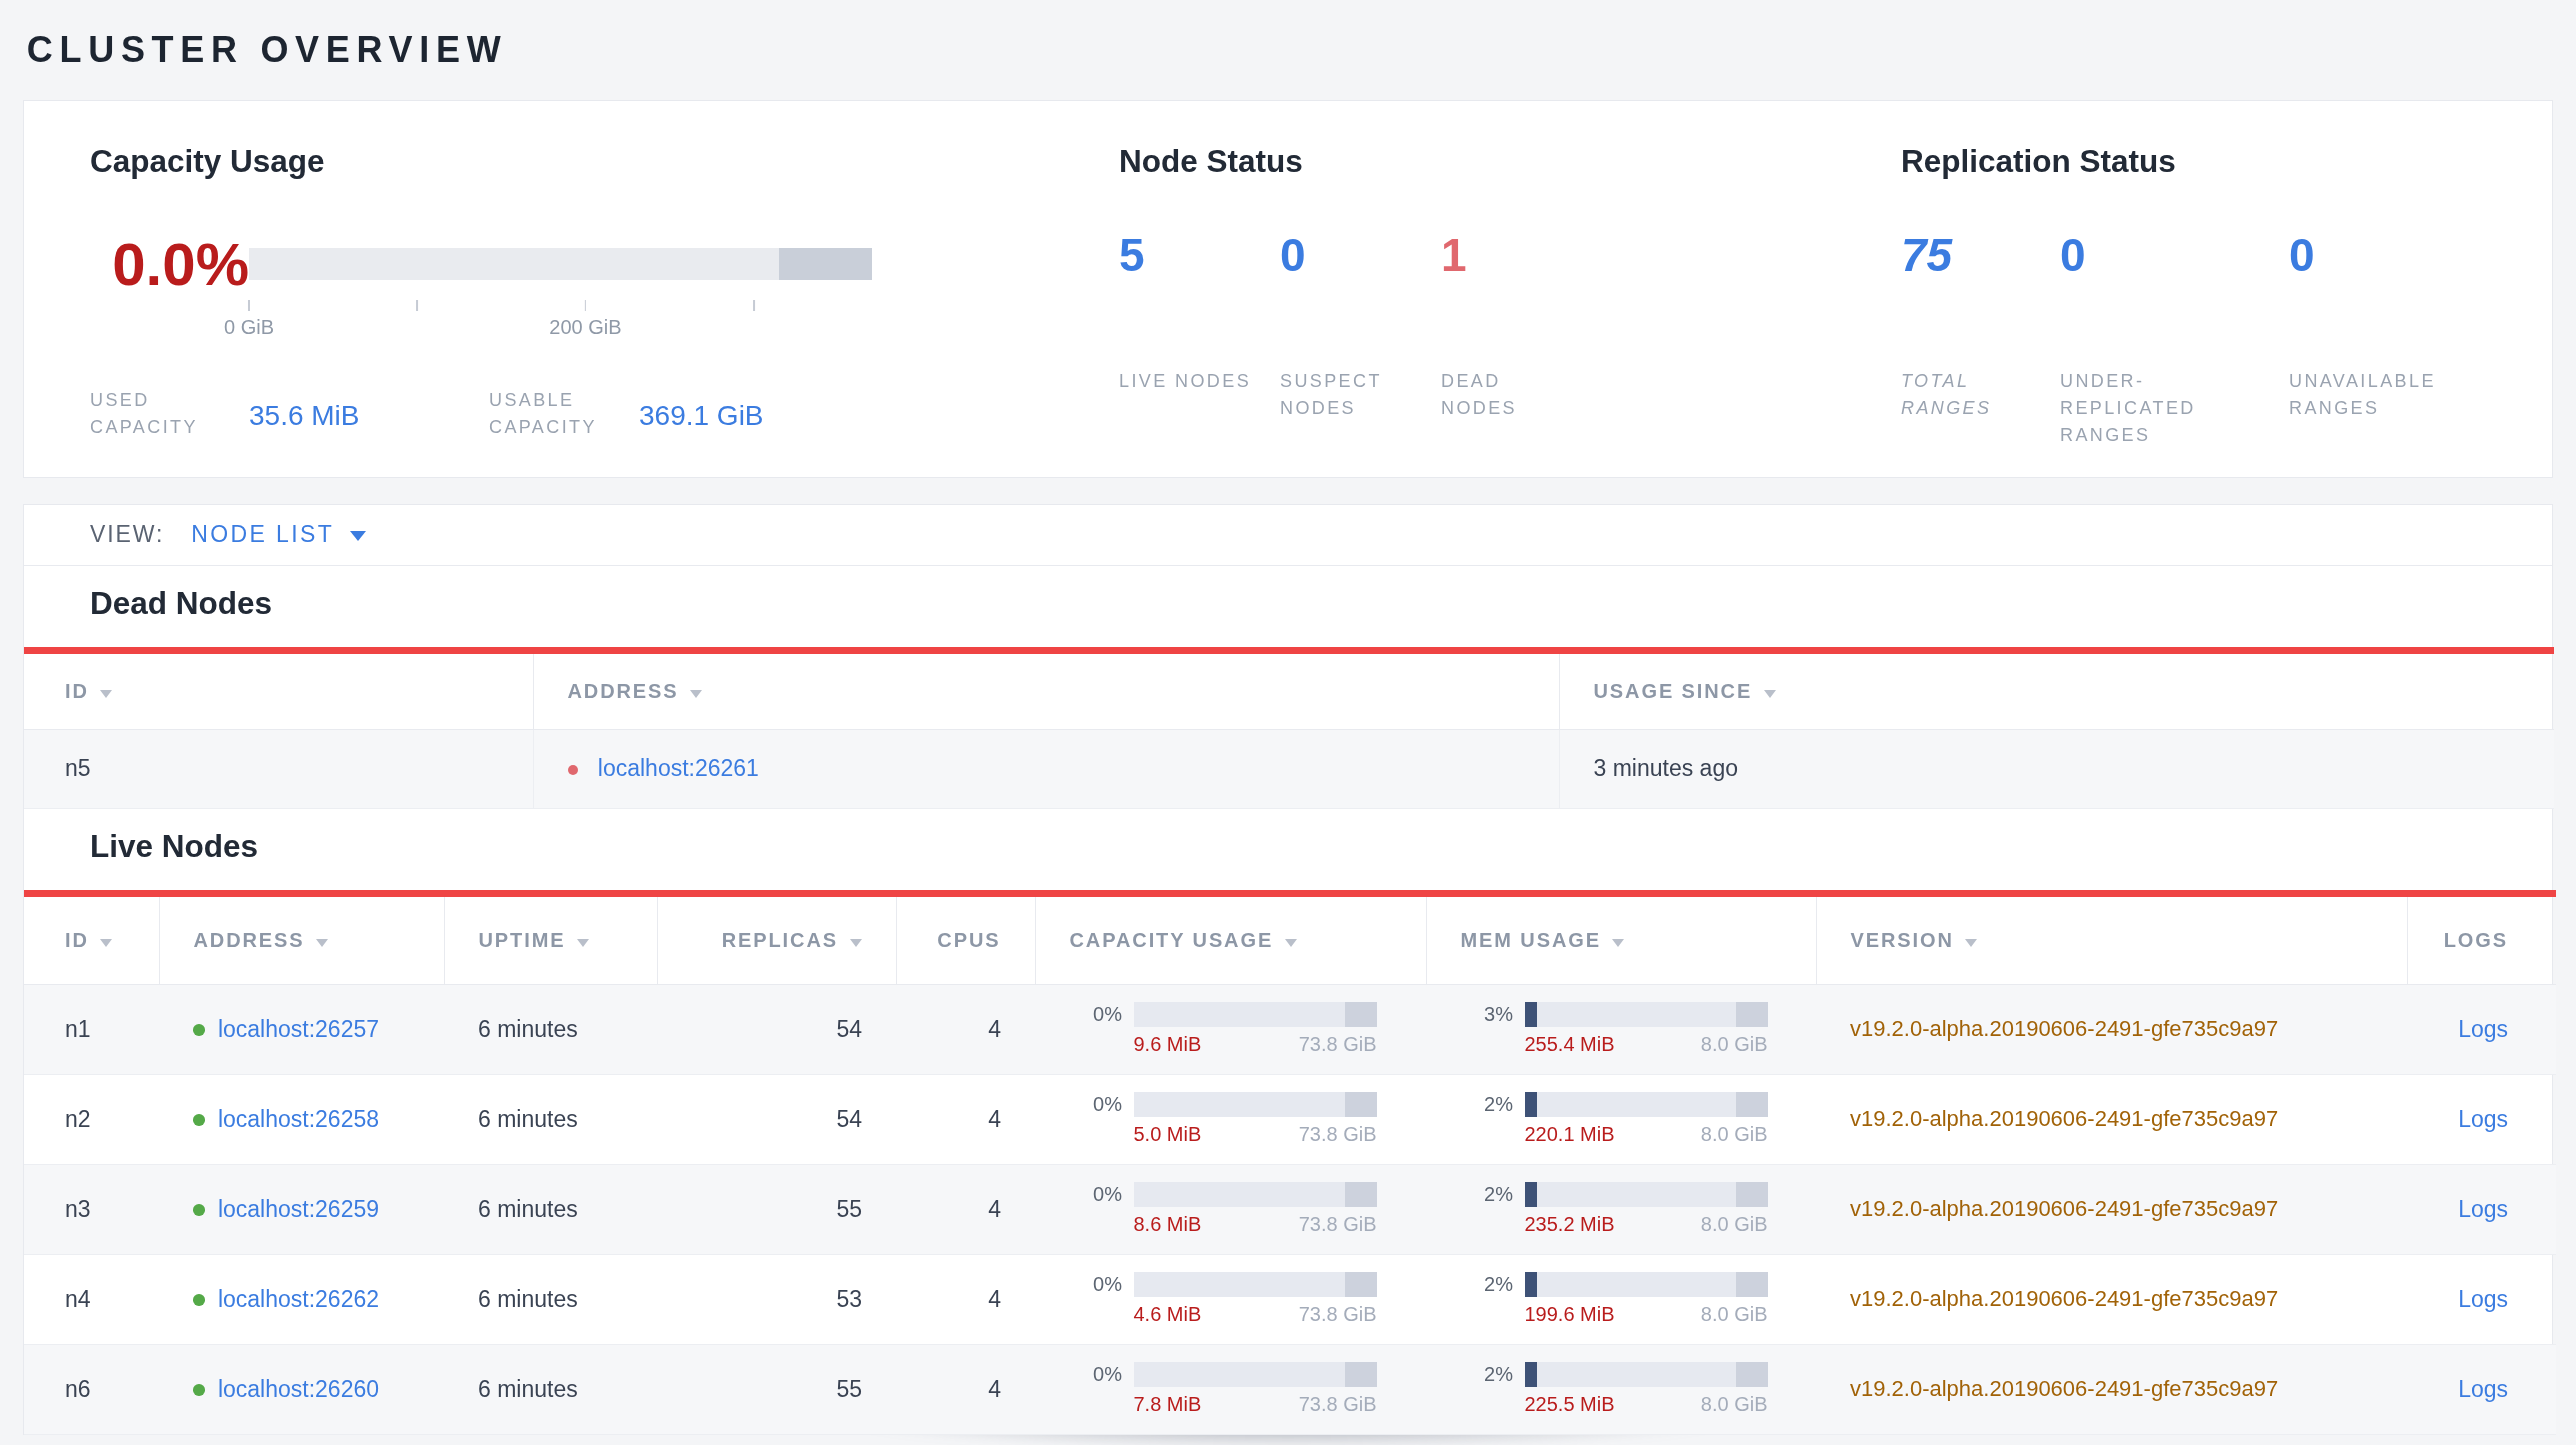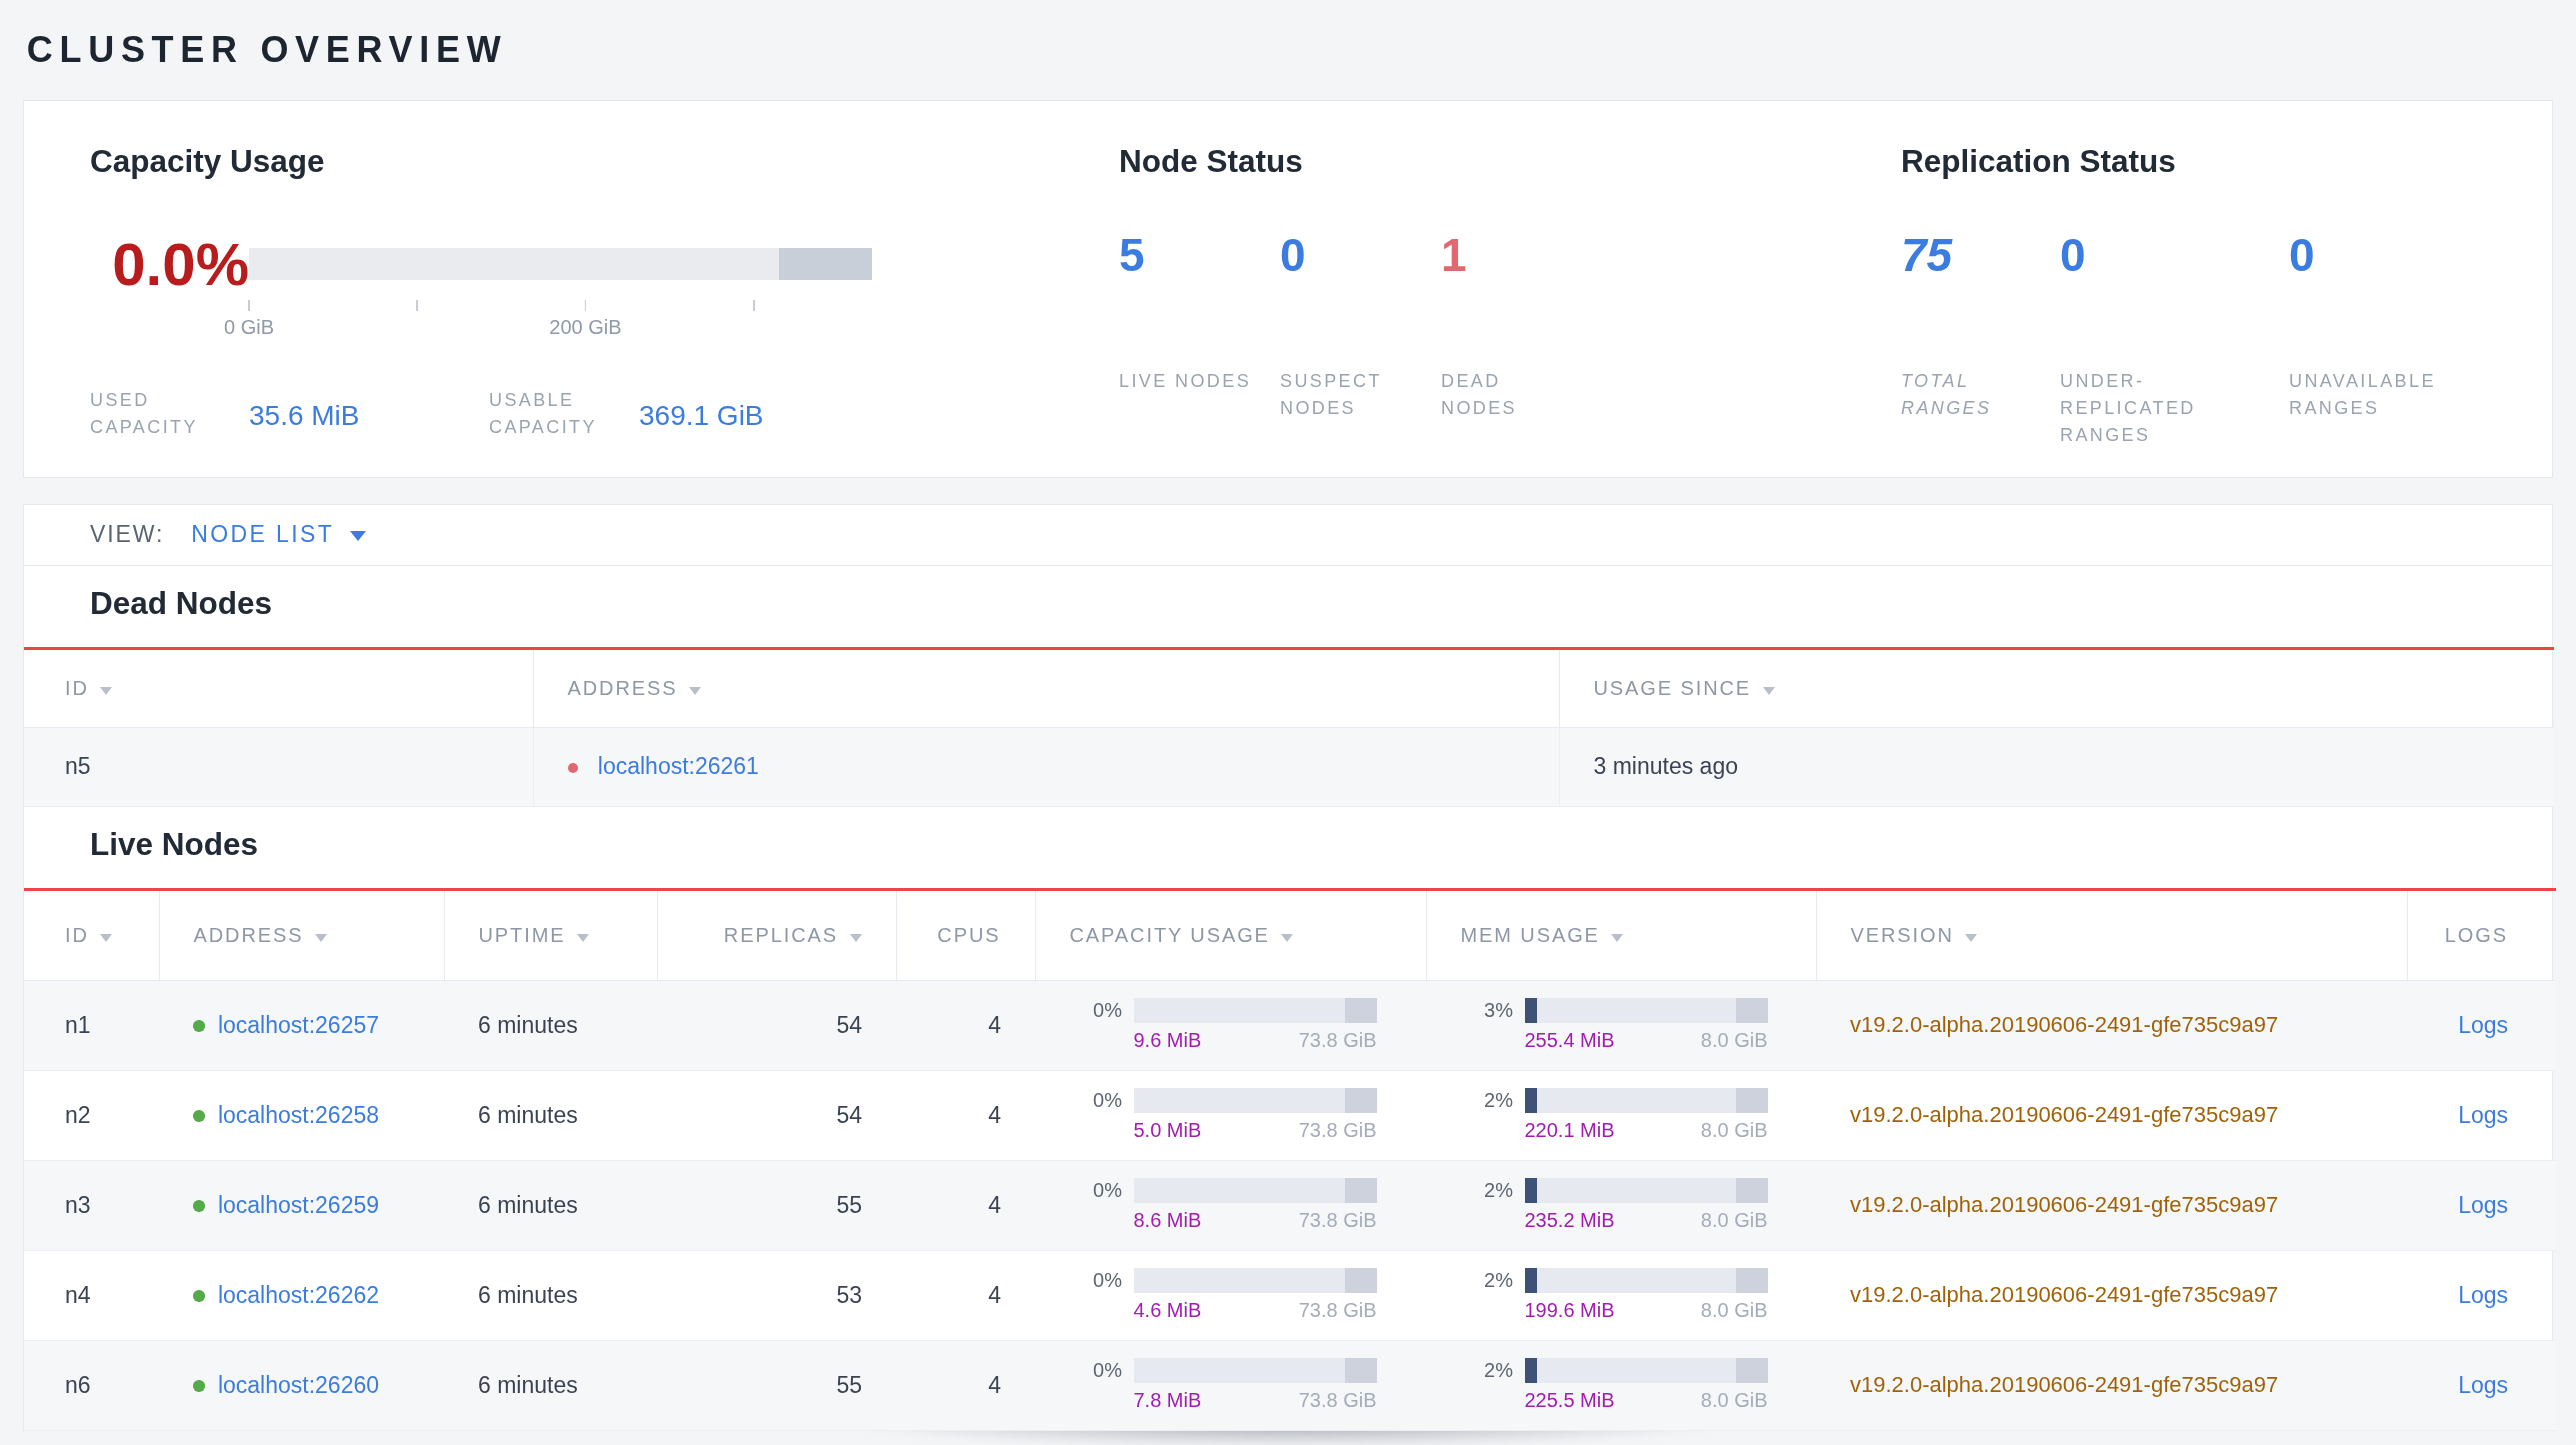--- a/index.html
+++ b/index.html
@@ -53,23 +53,23 @@
   .view-bar { height: 61px; display: flex; align-items: center; padding-left: 66px; border-bottom: 1px solid #e8eaef; }
   .view-label { font-size: 23px; letter-spacing: 1.9px; color: #5a6372; font-weight: 500; text-align: center; }
   .view-select { display: flex; align-items: center; margin-left: 27px; cursor: pointer; }
   .view-select-text { font-size: 23px; letter-spacing: 2.4px; color: #3b7ce0; font-weight: 400; }
   .caret-down { width: 0; height: 0; border-left: 8.6px solid transparent; border-right: 8.6px solid transparent; border-top: 10.5px solid #3b7ce0; margin-left: 15.3px; margin-top: 2.9px; }
 
   .table-heading { font-size: 31.5px; font-weight: 600; color: #222a36; margin: 19px 0 25px 66px; }
 
   table { border-collapse: collapse; width: 100%; table-layout: fixed; }
   th {
-    font-size: 20px; font-weight: 400; letter-spacing: 1.9px; color: #8d97a6;
+    font-size: 20px; font-weight: 700; letter-spacing: 1.9px; color: #8d97a6;
     text-align: left; padding: 0 0 0 34px;
-    border-top: 3px solid #ef4444; border-bottom: 1px solid #e8eaef; border-right: 1px solid #e8eaef;
+    border-top: 7px solid #ef4444; border-bottom: 1px solid #e8eaef; border-right: 1px solid #e8eaef;
     white-space: nowrap;
   }
   th:last-child { border-right: none; }
   .dead-table th { height: 79px; }
   .live-table th { height: 91px; }
   td { font-size: 23px; color: #3a4353; border-bottom: 1px solid #eceef2; padding: 0 0 0 34px; vertical-align: middle; }
   .dead-table td { height: 79px; border-right: 1px solid #eceef2; }
   .dead-table td:last-child { border-right: none; }
   .live-table td { height: 90px; }
   tbody tr:nth-child(odd) { background: #f6f7f9; }
@@ -81,21 +81,21 @@
   .link { color: #3b7ce0; text-decoration: none; cursor: pointer; }
   .dot { display: inline-block; width: 11.5px; height: 11.5px; border-radius: 50%; margin-right: 13.4px; vertical-align: 1px; }
   .dot.green { background: #54a948; }
   .dot.red { background: #e0686e; width: 10.5px; height: 10.5px; }
 
   .usage { display: grid; grid-template-columns: 53px 243px; column-gap: 11.5px; row-gap: 6.7px; align-items: center; }
   .usage .pct { text-align: right; font-size: 20px; color: #5c6572; }
   .minibar { position: relative; width: 243px; height: 25px; background: #e6e9f0; overflow: hidden; }
   .minibar .bar-marker { position: absolute; right: 0; top: 0; bottom: 0; width: 13%; background: #cdd2dd; }
   .usage-values { grid-column: 2; display: flex; justify-content: space-between; font-size: 20px; }
-  .usage-values .used { color: #a21caf; }
+  .usage-values .used { color: #b91c1c; }
   .usage-values .total { color: #a4acba; }
 
   .cell-version { font-size: 22px; color: #a16207; }
 
   .bottom-shadow {
     position: absolute; left: 50%; top: 1413px; transform: translateX(-50%);
     width: 1241px; height: 38px; z-index: 0;
     background: radial-gradient(ellipse 50% 100% at 50% 20%, rgba(92,98,114,0.55), rgba(92,98,114,0) 72%);
     filter: blur(4.8px); pointer-events: none;
   }

